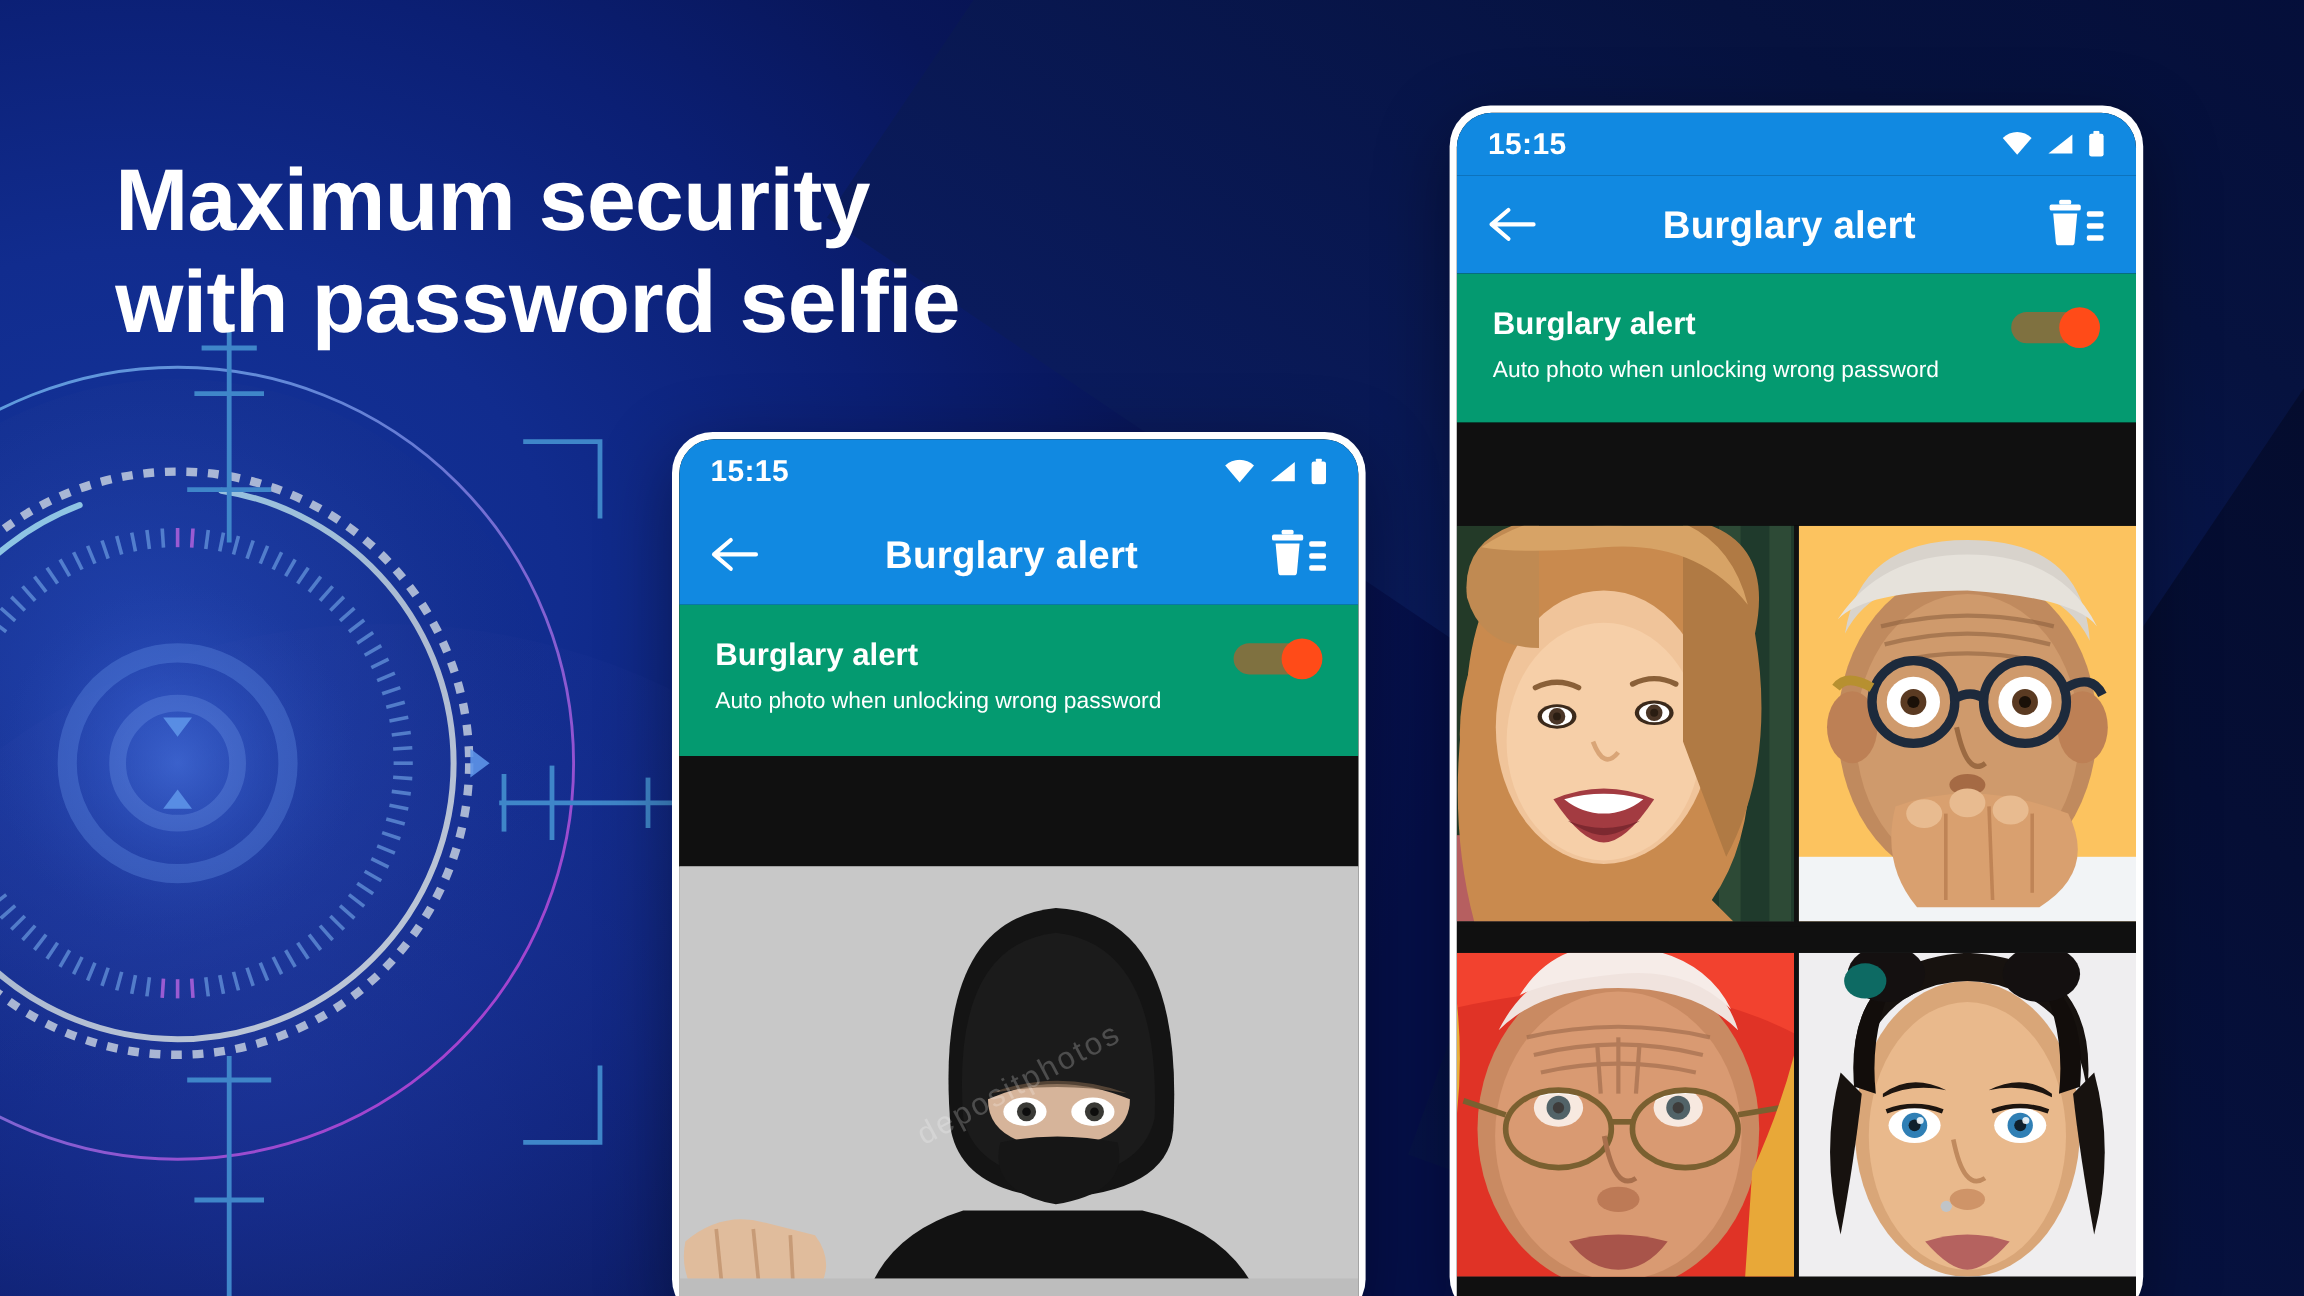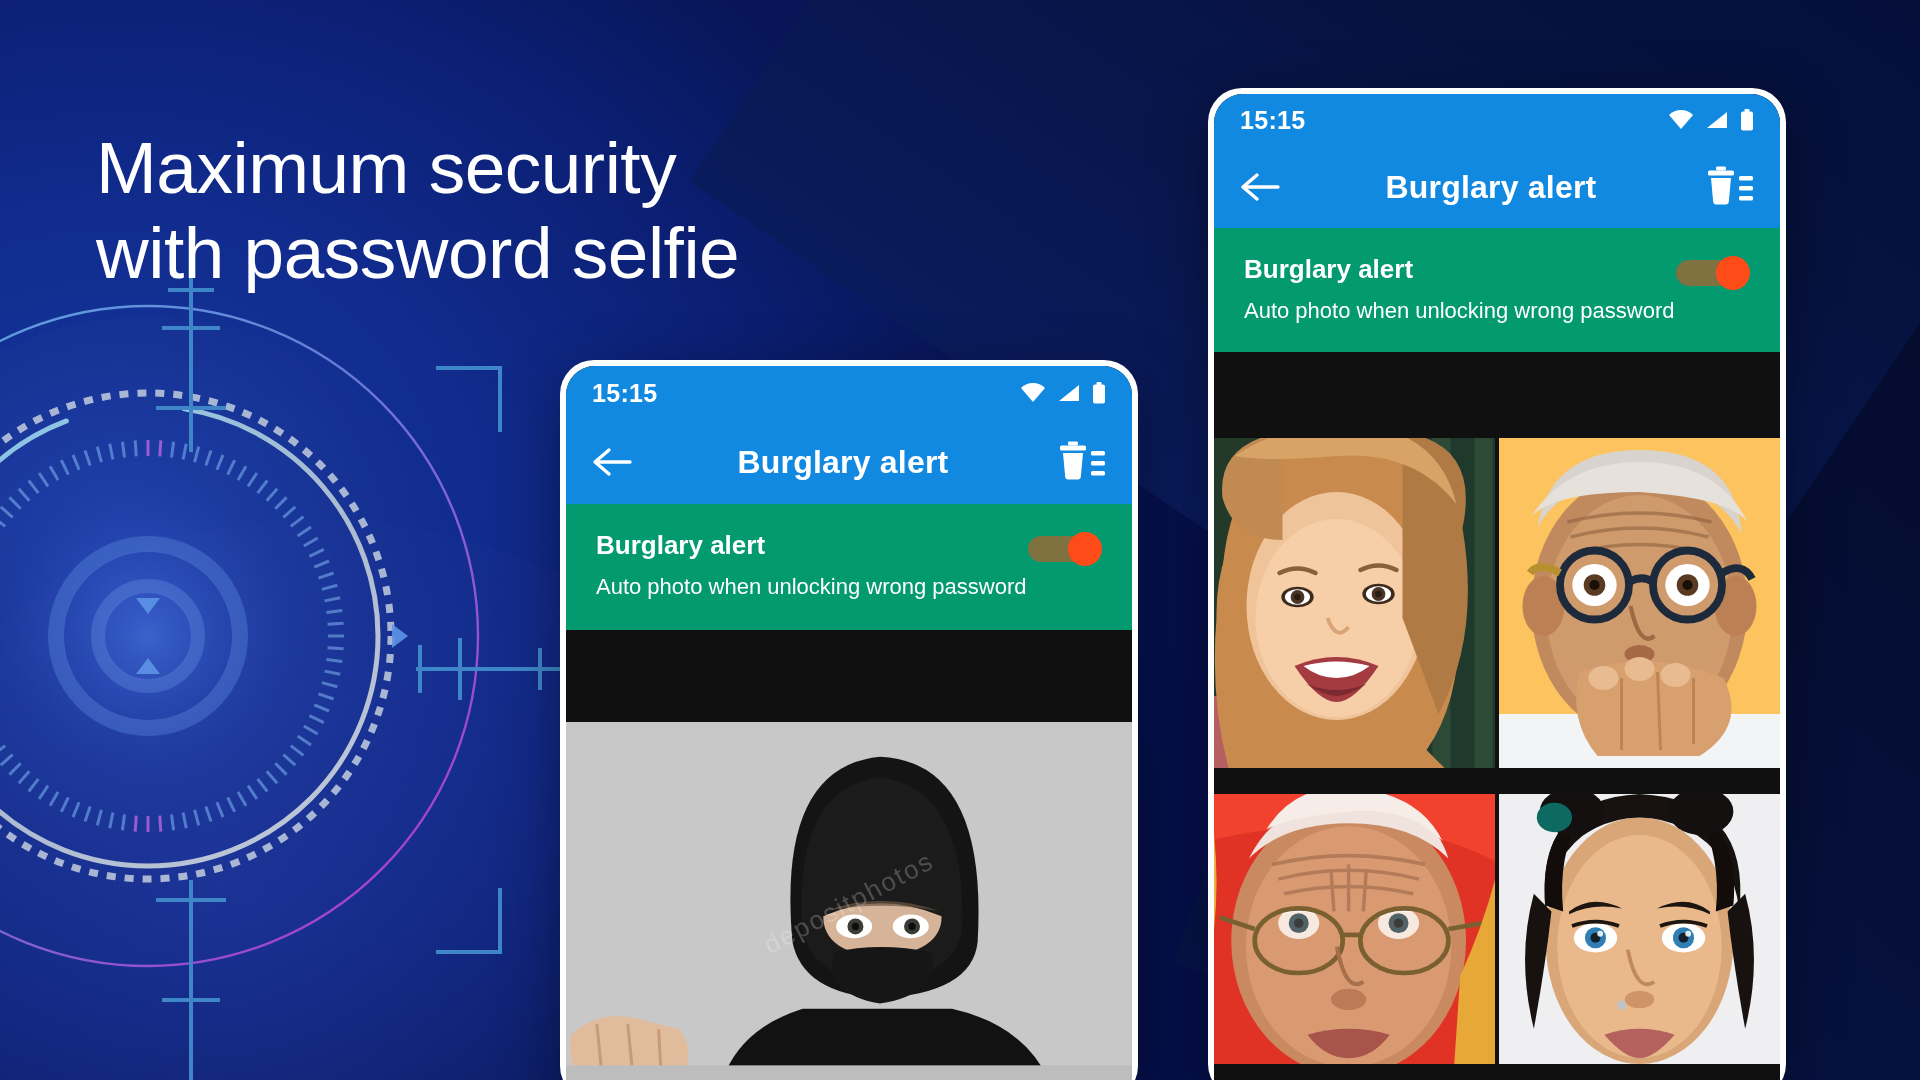--- a/index.html
+++ b/index.html
@@ -37,21 +37,21 @@
   .radar{position:absolute;left:-212px;top:276px;width:720px;height:720px;}
   .radar svg{display:block;width:100%;height:100%;overflow:visible;}
 
   
   .reticle{position:absolute;left:0;top:0;width:100%;height:100%;pointer-events:none;}
   .reticle svg{position:absolute;left:0;top:0;overflow:visible;}
 
   
   .headline{
     position:absolute;left:96px;top:76px;width:940px;
-    color:#ffffff;font-weight:400;font-size:73px;line-height:1.17;
+    color:#ffffff;font-weight:700;font-size:73px;line-height:1.17;
     letter-spacing:-0.5px;
   }
   .headline .l2{display:block;}
 
   
   .phone{
     position:absolute;
     background:#ffffff;
     border-radius:34px;
     box-shadow:0 18px 60px rgba(0,0,0,.38);
@@ -97,21 +97,21 @@
   .icon-btn svg{display:block;}
 
   
   .setting-row{
     background:#049a70;color:#fff;
     padding:26px 30px 30px 30px;
     position:relative;flex:0 0 auto;
     box-sizing:border-box;
   }
   .setting-title{font-size:26px;font-weight:700;margin-bottom:13px;}
-  .setting-sub{font-size:22px;font-weight:400;line-height:1.2;}
+  .setting-sub{font-size:19px;font-weight:400;line-height:1.2;}
   .toggle{
     position:absolute;right:30px;top:28px;
     width:74px;height:34px;
   }
   .toggle-track{
     position:absolute;left:0;top:4px;width:60px;height:26px;border-radius:13px;
     background:#7f7140;
   }
   .toggle-thumb{
     position:absolute;right:0;top:0;width:34px;height:34px;border-radius:50%;

